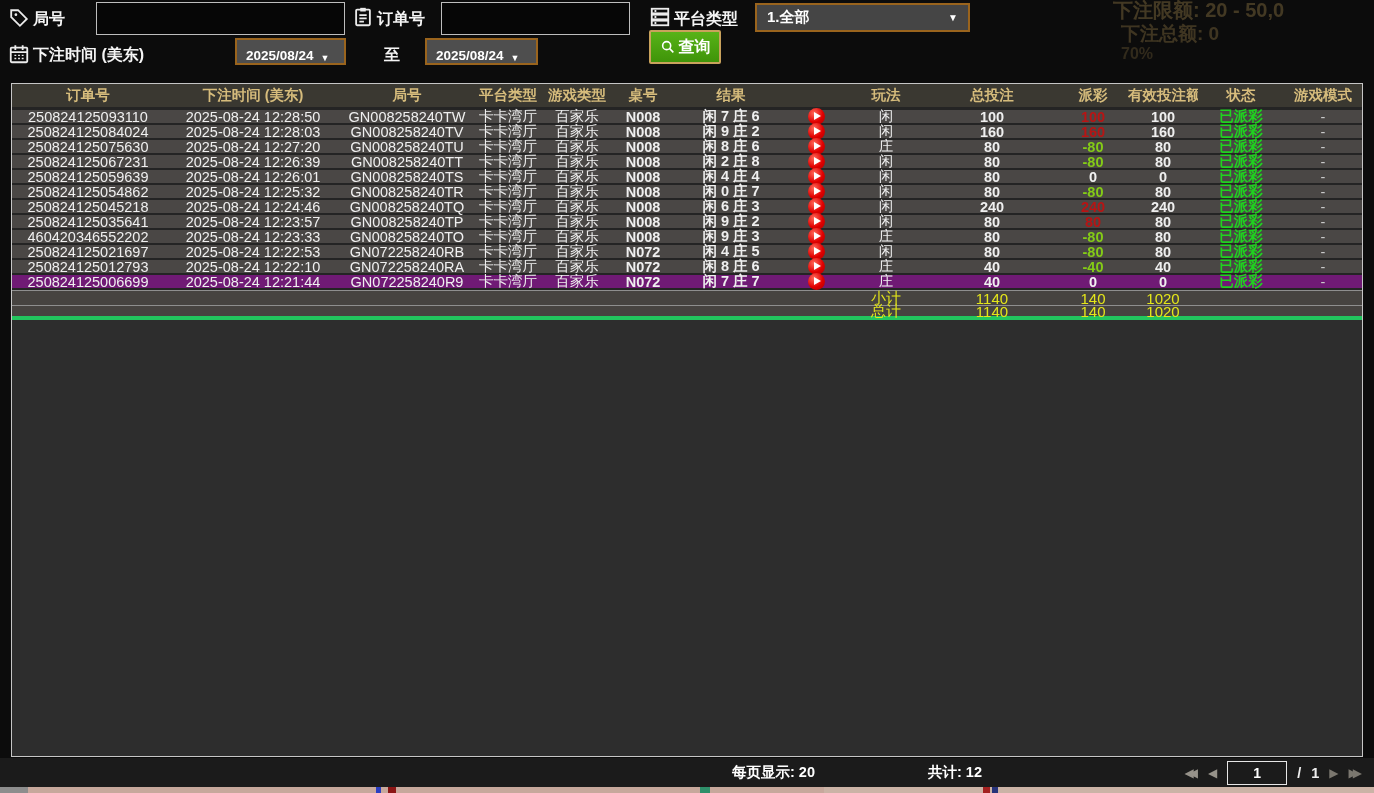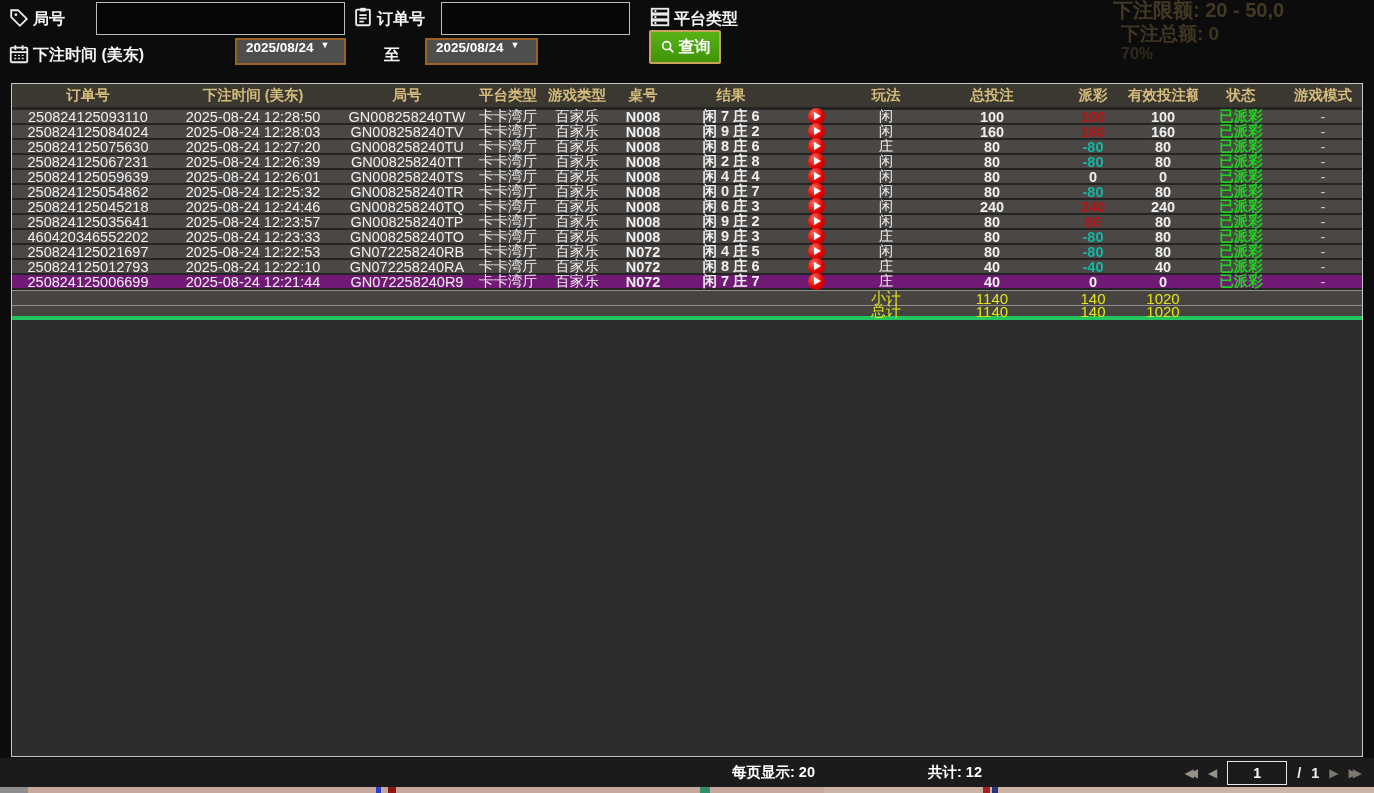--- a/index.html
+++ b/index.html
@@ -13,21 +13,21 @@
   .ficon svg{width:22px;height:22px;display:block}
   .finput{position:absolute;top:2px;height:33px;background:#060606;border:1px solid #bdbdbd;box-sizing:border-box}
   .finput input{width:100%;height:100%;background:transparent;border:0;outline:0;color:#fff;
                 font:14px "Liberation Sans",sans-serif;padding:0 6px;box-sizing:border-box}
   .dropdown{position:absolute;left:755px;top:3px;width:215px;height:29px;background:#454545;
             border:2px solid #9a641d;box-sizing:border-box;display:flex;align-items:center;
             padding:0 10px;font-size:15px;font-weight:bold;cursor:pointer}
   .caret{margin-left:auto;font-size:10px;color:#fff}
   .caret::after{content:"▼"}
   .datepick{position:absolute;top:38px;height:27px;background:#4e4e4e;border:2px solid #9a641d;
-            box-sizing:border-box;display:flex;align-items:flex-start;gap:7px;padding:0 9px;
+            box-sizing:border-box;display:flex;align-items:flex-end;gap:7px;padding:0 9px;
             font-size:13.5px;font-weight:bold;cursor:pointer}
   .datepick .caret{margin-left:0;font-size:9px}
   .searchbtn{position:absolute;left:649px;top:30px;width:72px;height:34px;border-radius:2px;
              background:linear-gradient(#58b318,#3f9409);border:2px solid #c9a25c;box-sizing:border-box;
              display:flex;align-items:center;justify-content:center;gap:3px;
              font-size:16px;font-weight:bold;color:#fff;cursor:pointer}
   .searchbtn svg{width:16px;height:16px}
   .bg-hint{position:absolute;color:#c3a05a;font-weight:bold;white-space:nowrap;pointer-events:none}
   .hint1{left:1113px;top:-3px;font-size:20px;opacity:.30}
   .hint2{left:1121px;top:21px;font-size:19px;opacity:.28}
@@ -39,21 +39,21 @@
   .trow{display:flex;height:15px;align-items:center;background:#4a4745;border-bottom:2px solid #242424;box-sizing:border-box}
   .thead{height:26px;background:#3a3831;border-bottom:3px solid #242424}
   .thead .cell{color:#d6bc7c;font-weight:bold;font-size:14.5px}
   .trow.selected{background:#701a75}
   .cell{flex:0 0 auto;text-align:center;font-size:14.5px;color:#efefef;white-space:nowrap;overflow:hidden;box-sizing:border-box}
   .c0{width:152px}.c1{width:178px}.c2{width:130px}.c3{width:72px}.c4{width:66px}.c5{width:66px}
   .c6{width:110px}.c7{width:60px}.c8{width:80px}.c9{width:132px}.c10{width:70px}.c11{width:70px}
   .c12{width:86px}.c13{width:78px}
   .bold{font-weight:bold}
   .pos{color:#b81414;font-weight:bold}
-  .neg{color:#14b8a6;font-weight:bold}
+  .neg{color:#84cc16;font-weight:bold}
   .zero{color:#f2f2f2;font-weight:bold}
   .status{color:#1fd41f;font-weight:bold}
   .mode{color:#c9c9c9}
   .sumrow{background:#464340;border-top:1px solid #8e8e8e;border-bottom:0}
   .sumrow-last{border-bottom:4px solid #22c55e}
   .sum{color:#e4e61a;font-weight:normal;font-size:15px}
   .playbtn{width:17px;height:17px;border-radius:50%;margin:0 auto;cursor:pointer;position:relative;
            background:radial-gradient(circle at 35% 30%,#ff6a5a,#e00000 55%,#a80000)}
   .playbtn::after{content:"";position:absolute;left:6px;top:4px;border-left:7px solid #fff;
                   border-top:4.5px solid transparent;border-bottom:4.5px solid transparent}
@@ -108,20 +108,24 @@
 
   <span class="ficon" style="left:649px;top:6px">
     <svg viewBox="0 0 24 24" fill="none" stroke="#ececec" stroke-width="2">
       <rect x="3" y="3" width="18" height="5"></rect>
         <rect x="3" y="9.5" width="18" height="5"></rect>
         <rect x="3" y="16" width="18" height="5"></rect>
       <path d="M6 5.5h2M6 12h2M6 18.5h2" stroke-width="2.2"></path>
     </svg>
   </span>
   <span class="flabel" style="left:674px;top:8px">平台类型</span>
+  <div class="dropdown">
+    <span>1.全部</span>
+    <span class="caret"></span>
+  </div>
 
   <span class="ficon" style="left:8px;top:43px">
     <svg viewBox="0 0 24 24" fill="none" stroke="#ececec" stroke-width="2">
       <rect x="3" y="5" width="18" height="16" rx="1"></rect>
         <path d="M8 2.5v5M16 2.5v5M3 10h18"></path>
       <path d="M7 13.5h2M11 13.5h2M15 13.5h2M7 17h2M11 17h2M15 17h2" stroke-width="1.6"></path>
     </svg>
   </span>
   <span class="flabel" style="left:33px;top:44px">下注时间 (美东)</span>
   <div class="datepick" style="left:235px;width:111px">

